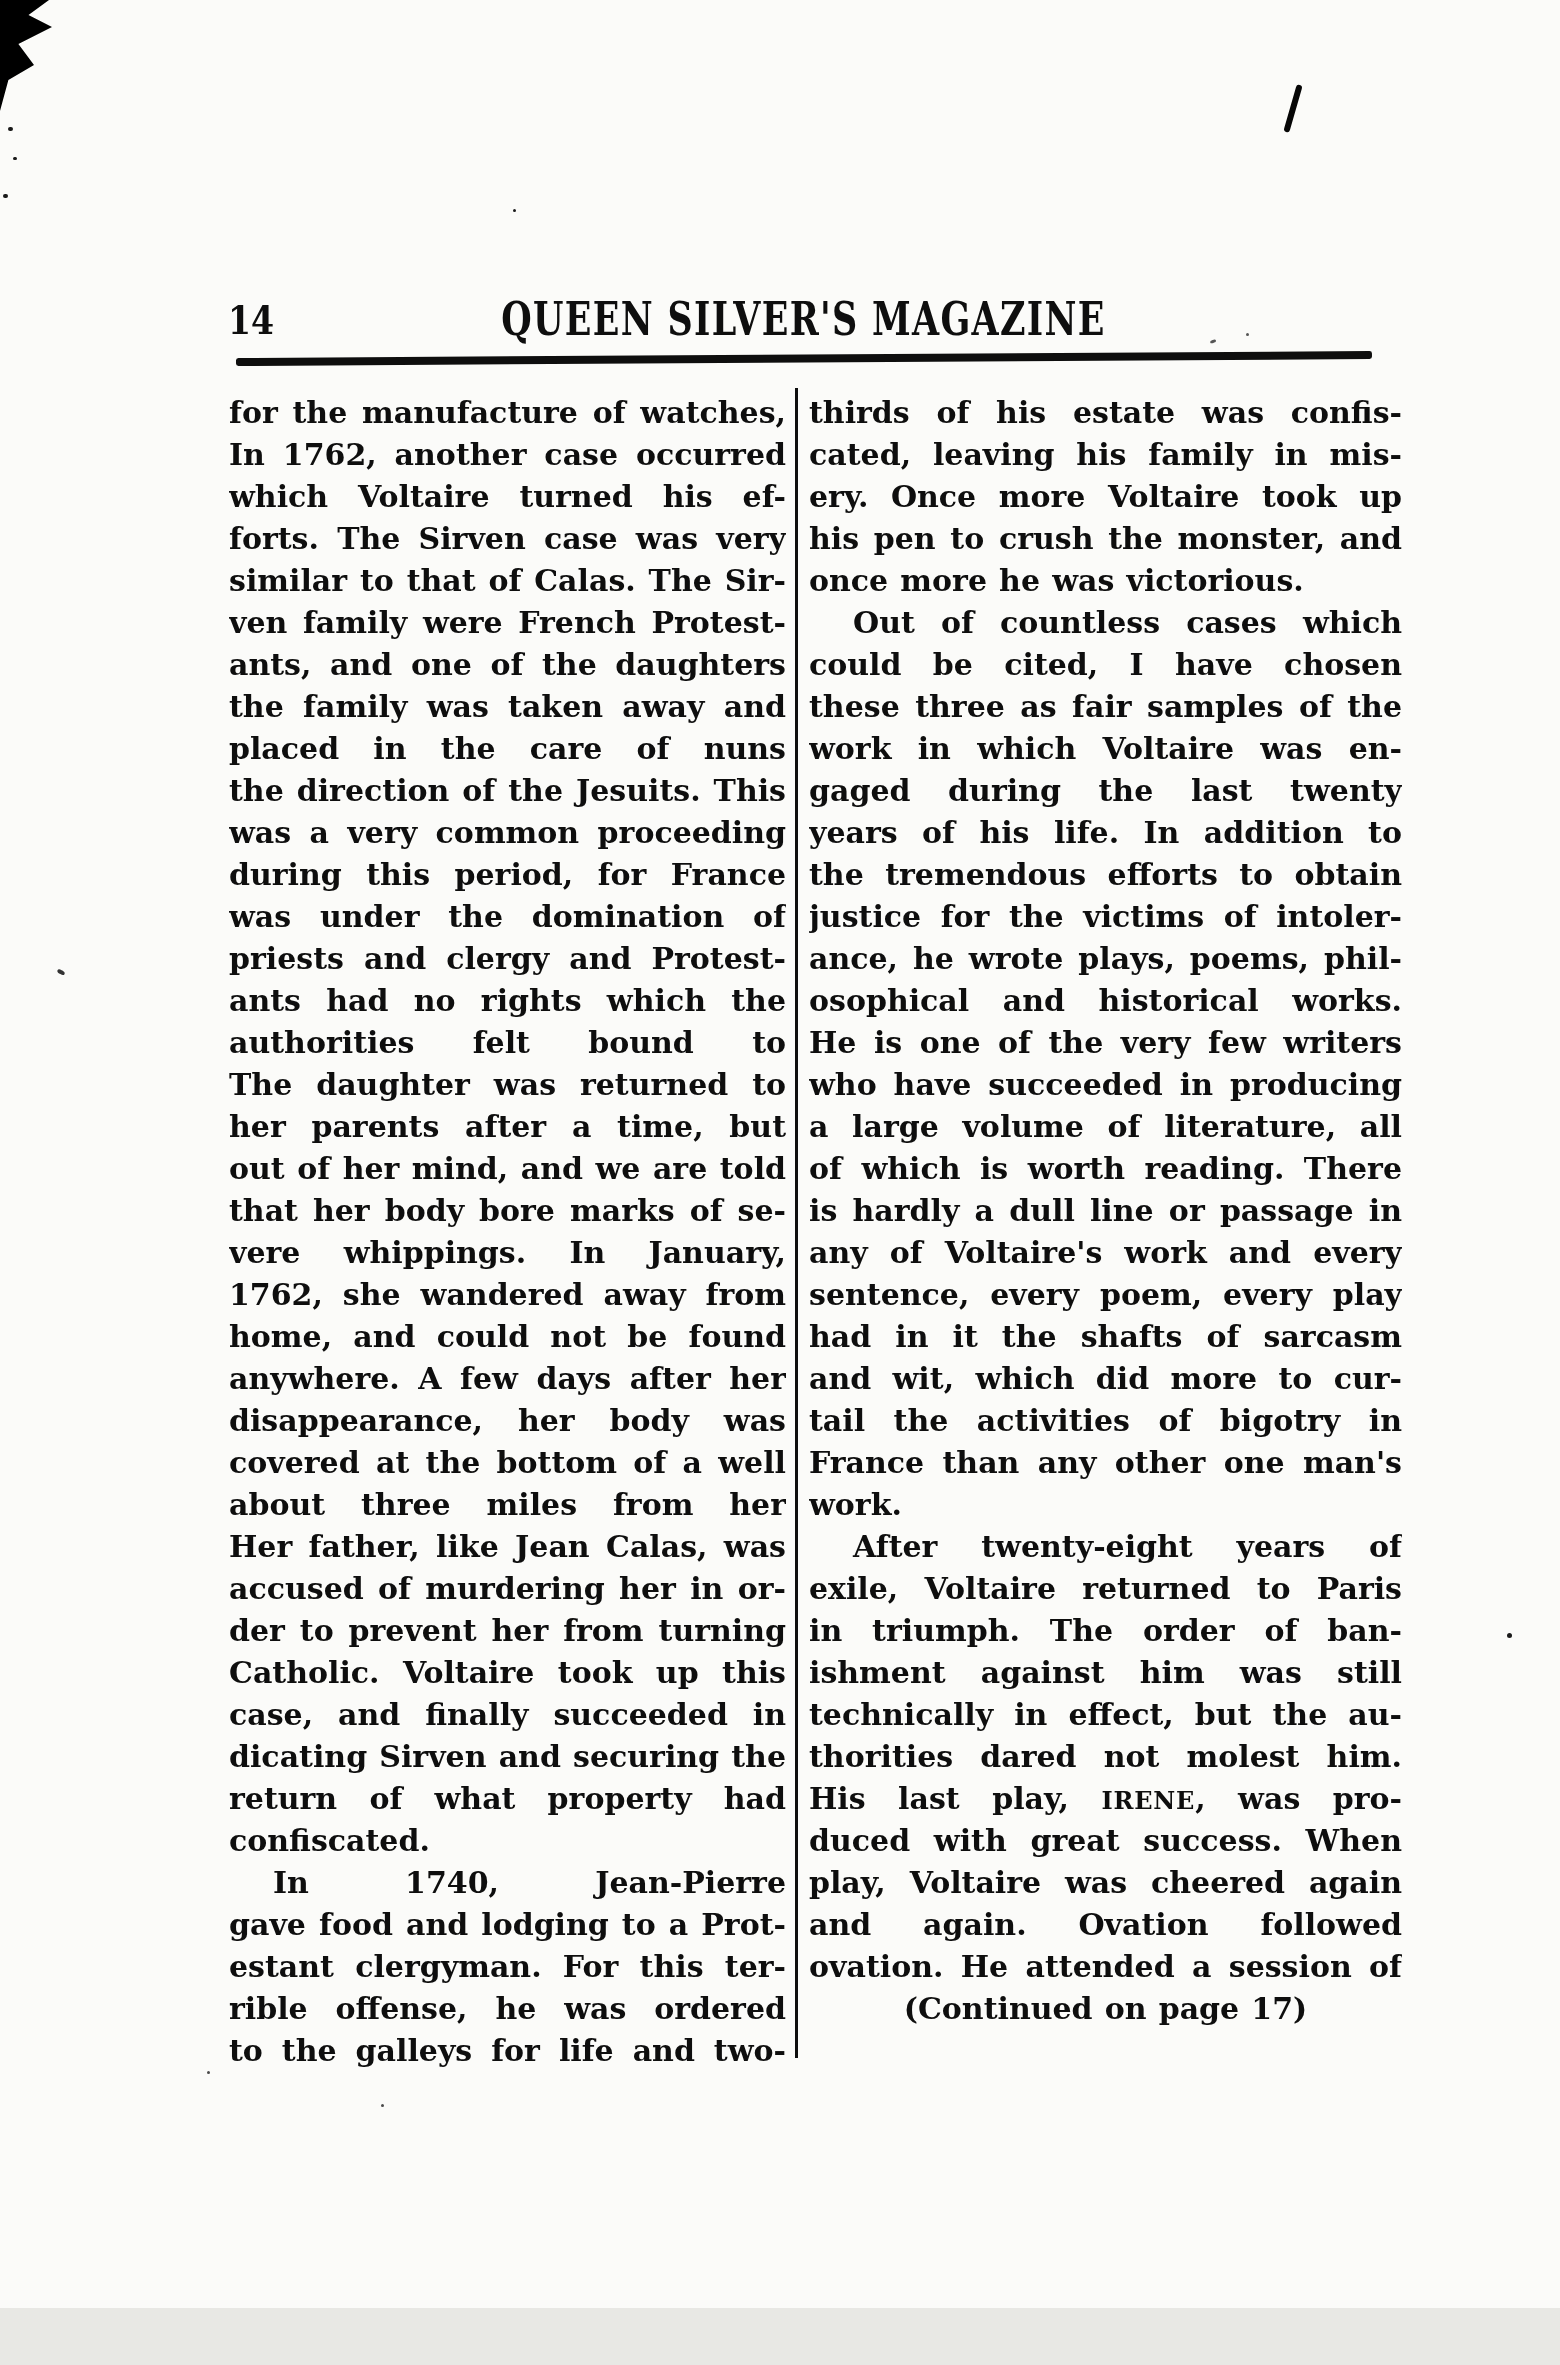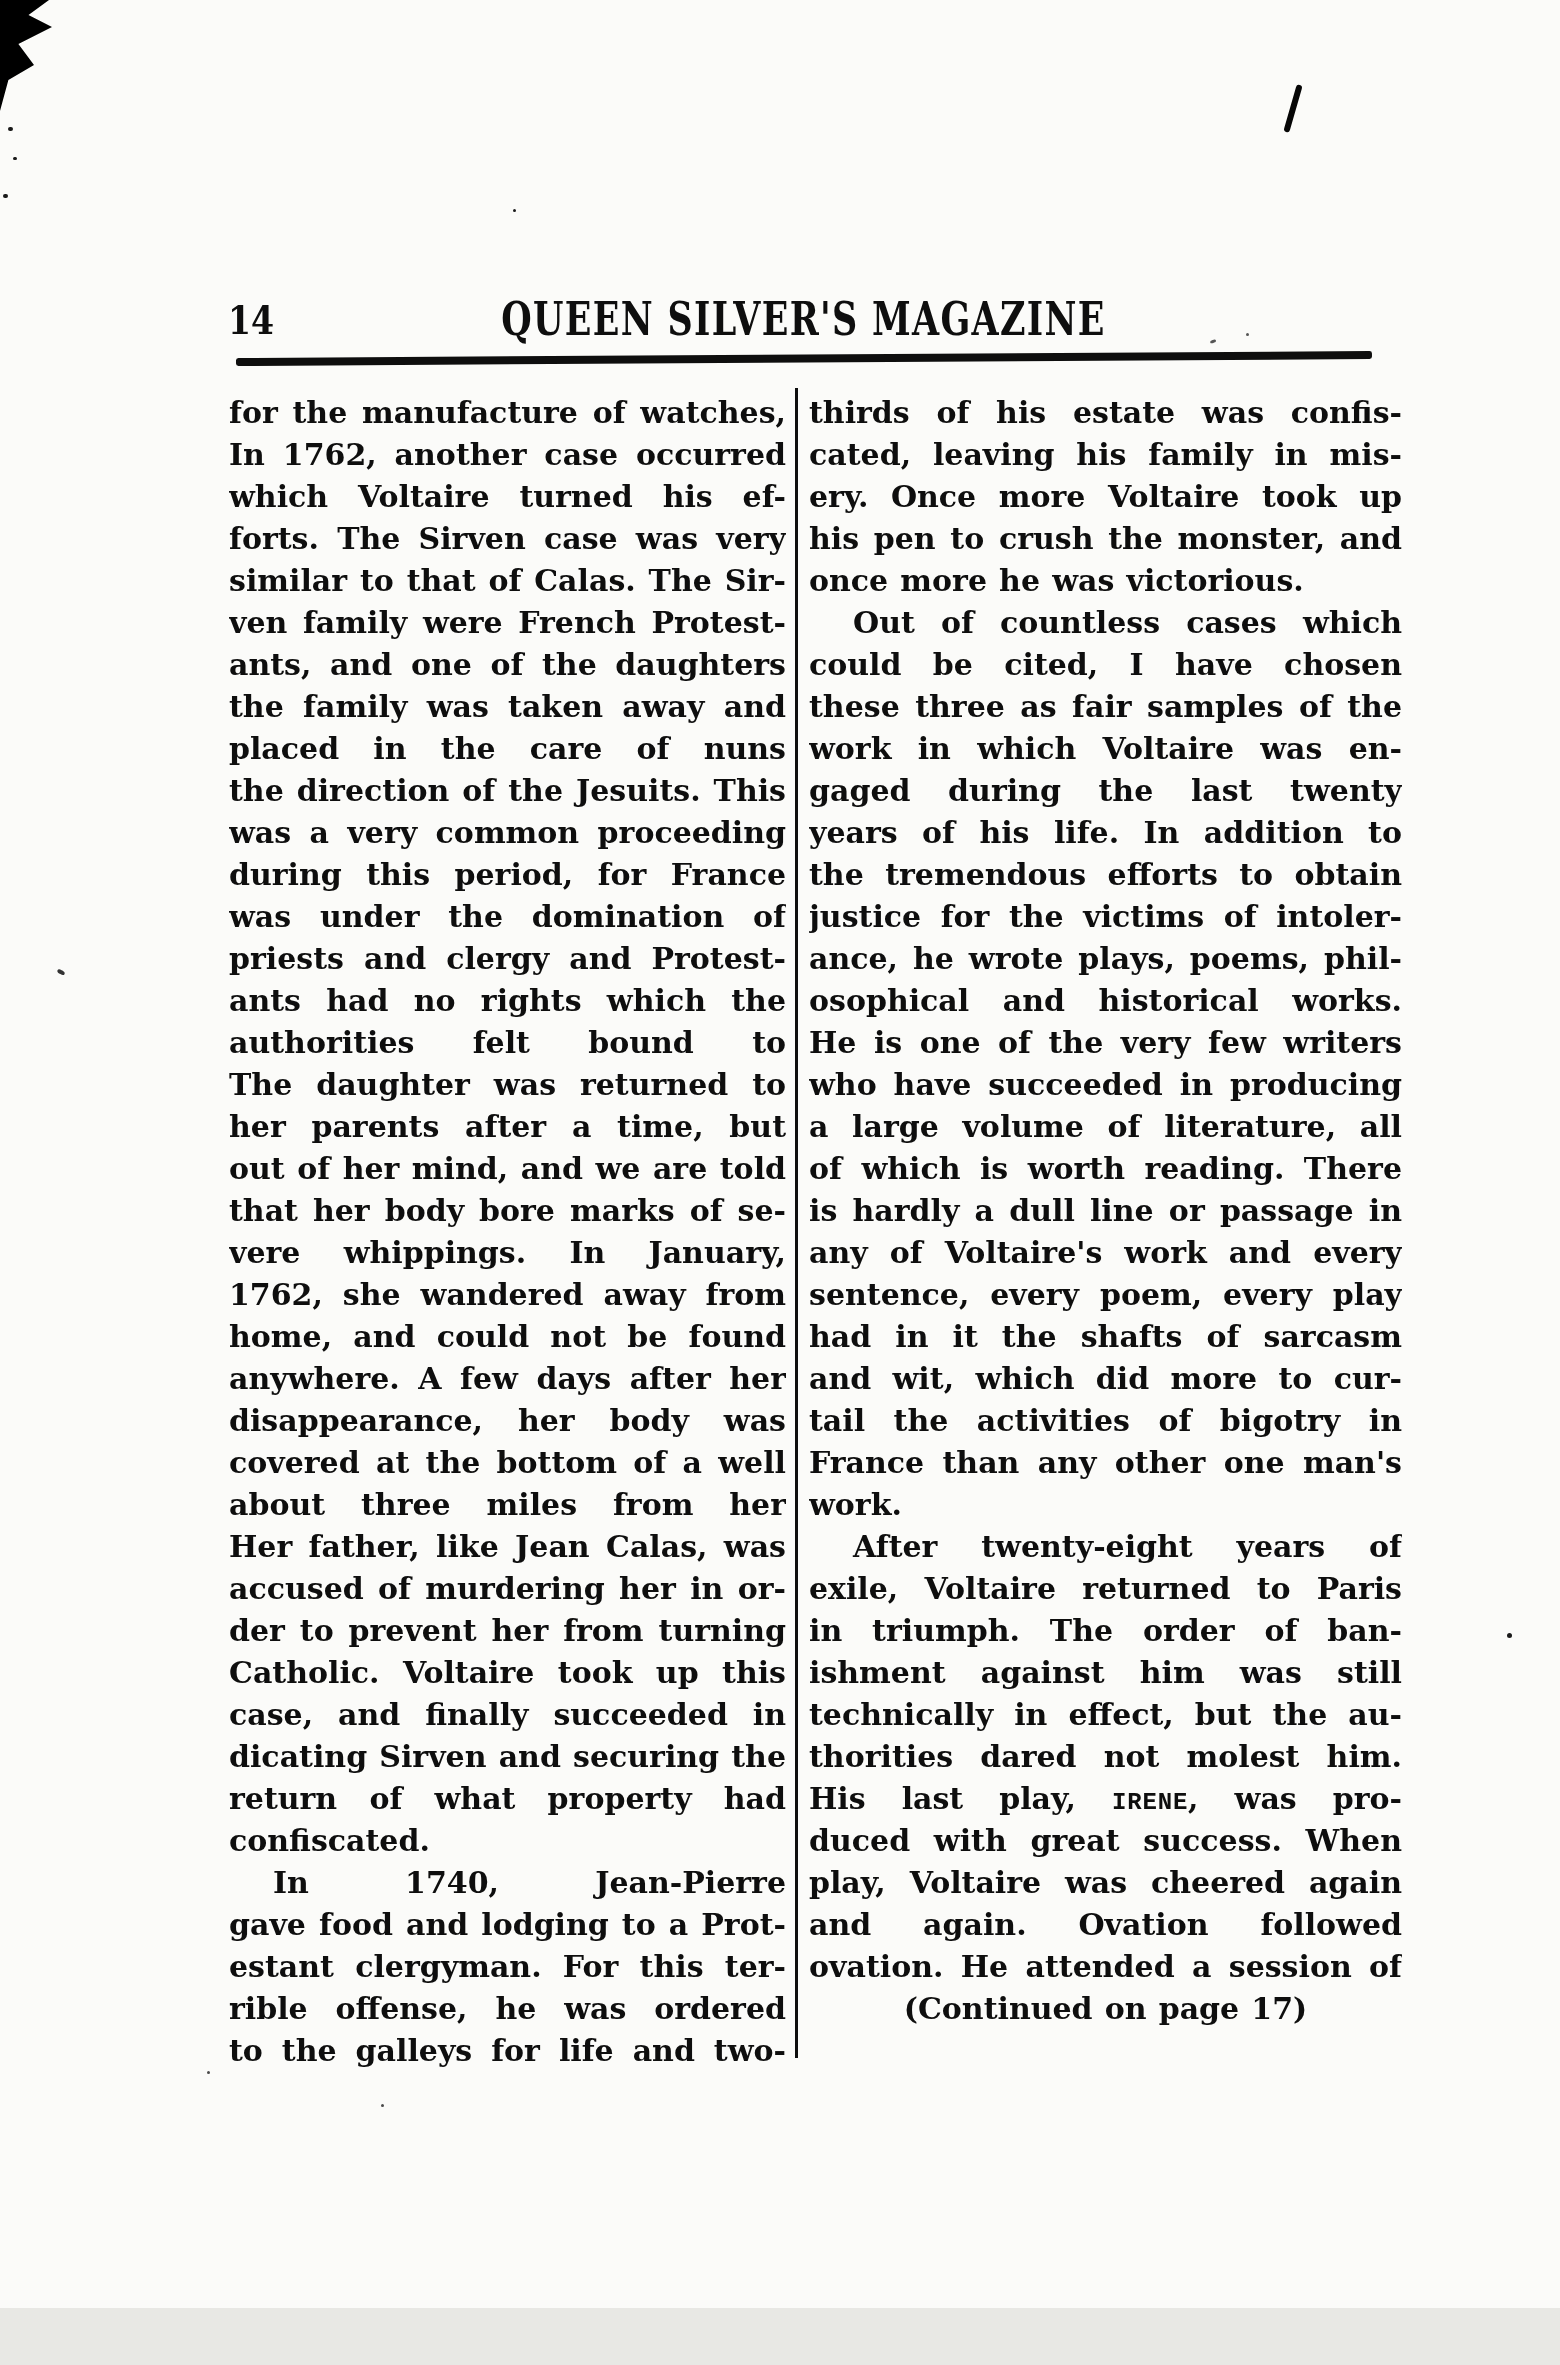--- a/index.html
+++ b/index.html
@@ -43,21 +43,21 @@
   }
   .line{
     height:42px;line-height:42px;overflow:hidden;
     font-size:30px;font-weight:700;
     text-align:justify;text-align-last:justify;
     word-spacing:1.7px;
   }
   .line.e{text-align:left;text-align-last:left;}
   .line.c{text-align-last:center;}
   .line.ind{padding-left:44px;}
-  .sc{font-size:24px;letter-spacing:0.8px;font-family:Liberation Mono, monospace;}
+  .sc{font-size:24px;letter-spacing:0.8px;}
   
   .corner-blob{
     position:absolute;left:0;top:0;width:80px;height:111px;background:#000;
     clip-path:polygon(0 0,49px 0,28.5px 15px,52px 27px,18.4px 44px,34px 65px,8.4px 80px,0 111px);
   }
   .speck{position:absolute;border-radius:50%;background:#1a1a1a;}
   .slash-mark{
     position:absolute;left:1290px;top:84px;width:5.9px;height:49px;
     background:#060606;border-radius:3.4px;transform:rotate(16deg);
   }

